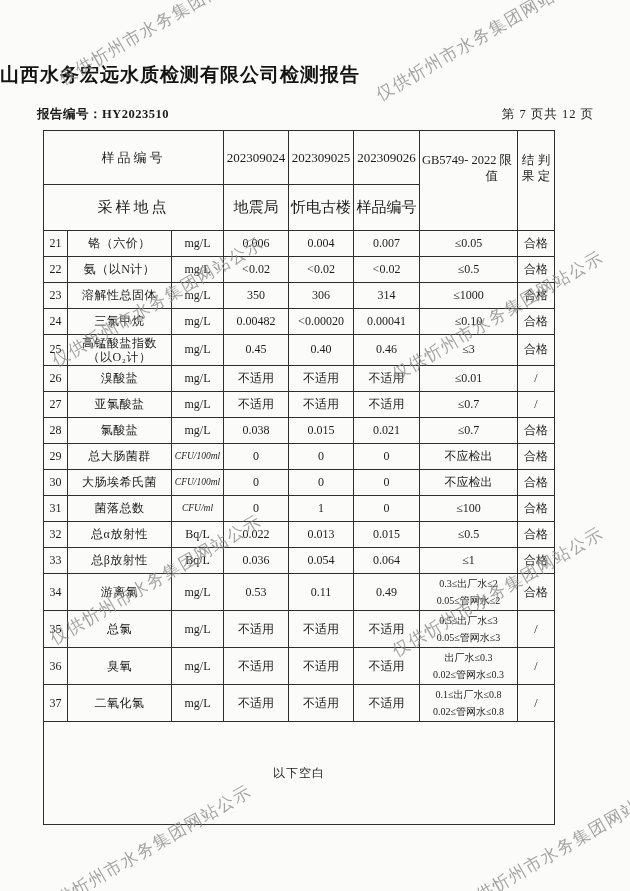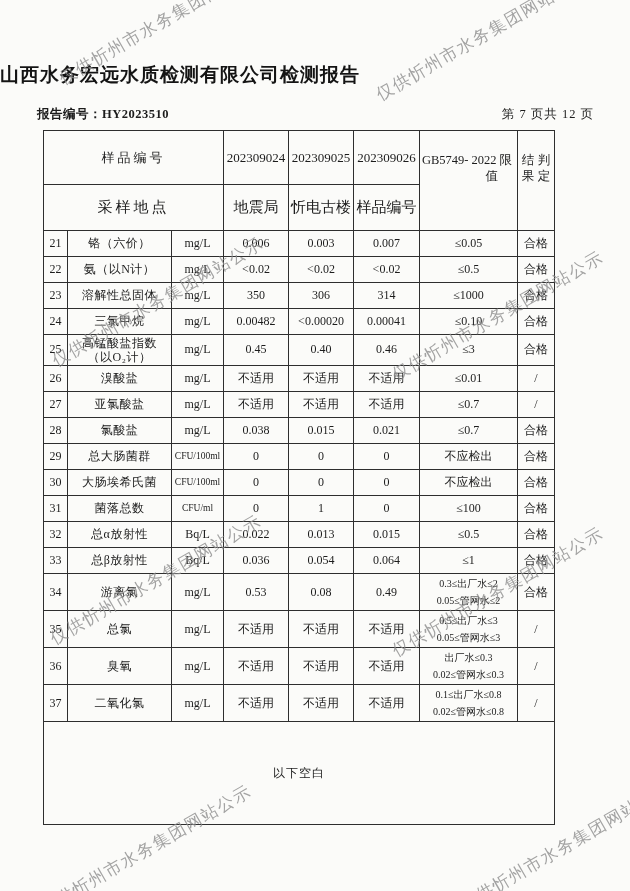--- a/index.html
+++ b/index.html
@@ -67,21 +67,21 @@
   .hr2 td{height:27px;font-size:15px;}
   .h-label{letter-spacing:3px;font-size:12.5px;}
   .spread{
     display:flex;flex-direction:row;justify-content:space-between;
     height:54px;padding:5px 0;font-size:12.5px;
   }
   .c-no{font-size:12px;}
   .c-name{text-align:left;padding-left:7px;letter-spacing:.5px;font-size:12.5px;}
   .c-name.two-line{line-height:1.2;}
   .c-unit{font-size:12px;margin-left:24px;}
-  .c-unit.small{font-size:9.5px;letter-spacing:0;}
+  .c-unit.small{font-size:9.5px;letter-spacing:0;font-style:italic;}
   .c-limit.two-line{font-size:10px;line-height:1.7;letter-spacing:0;}
   .results tbody tr{height:26px;}
   .c-blank{
     height:100px;
     vertical-align:top;
     text-align:left;
     font-size:11.5px;
     padding:4px 7px;
     letter-spacing:1px;
   }
@@ -140,21 +140,21 @@
       <td>地震局</td>
       <td>忻电古楼</td>
       <td>样品编号</td>
     </tr>
 
     <tr>
     <td class="c-no">21</td>
     <td class="c-name">铬（六价）</td>
     <td class="c-unit">mg/L</td>
     <td class="c-val">0.006</td>
-    <td class="c-val">0.003</td>
+    <td class="c-val">0.004</td>
     <td class="c-val">0.007</td>
     <td class="c-limit">≤0.05</td>
     <td class="c-result">合格</td>
   </tr>
       <tr>
     <td class="c-no">22</td>
     <td class="c-name">氨（以N计）</td>
     <td class="c-unit">mg/L</td>
     <td class="c-val">&lt;0.02</td>
     <td class="c-val">&lt;0.02</td>
@@ -271,21 +271,21 @@
     <td class="c-val">0.054</td>
     <td class="c-val">0.064</td>
     <td class="c-limit">≤1</td>
     <td class="c-result">合格</td>
   </tr>
       <tr>
     <td class="c-no">34</td>
     <td class="c-name">游离氯</td>
     <td class="c-unit">mg/L</td>
     <td class="c-val">0.53</td>
-    <td class="c-val">0.08</td>
+    <td class="c-val">0.11</td>
     <td class="c-val">0.49</td>
     <td class="c-limit two-line">0.3≤出厂水≤2
 0.05≤管网水≤2</td>
     <td class="c-result">合格</td>
   </tr>
       <tr>
     <td class="c-no">35</td>
     <td class="c-name">总氯</td>
     <td class="c-unit">mg/L</td>
     <td class="c-val">不适用</td>

